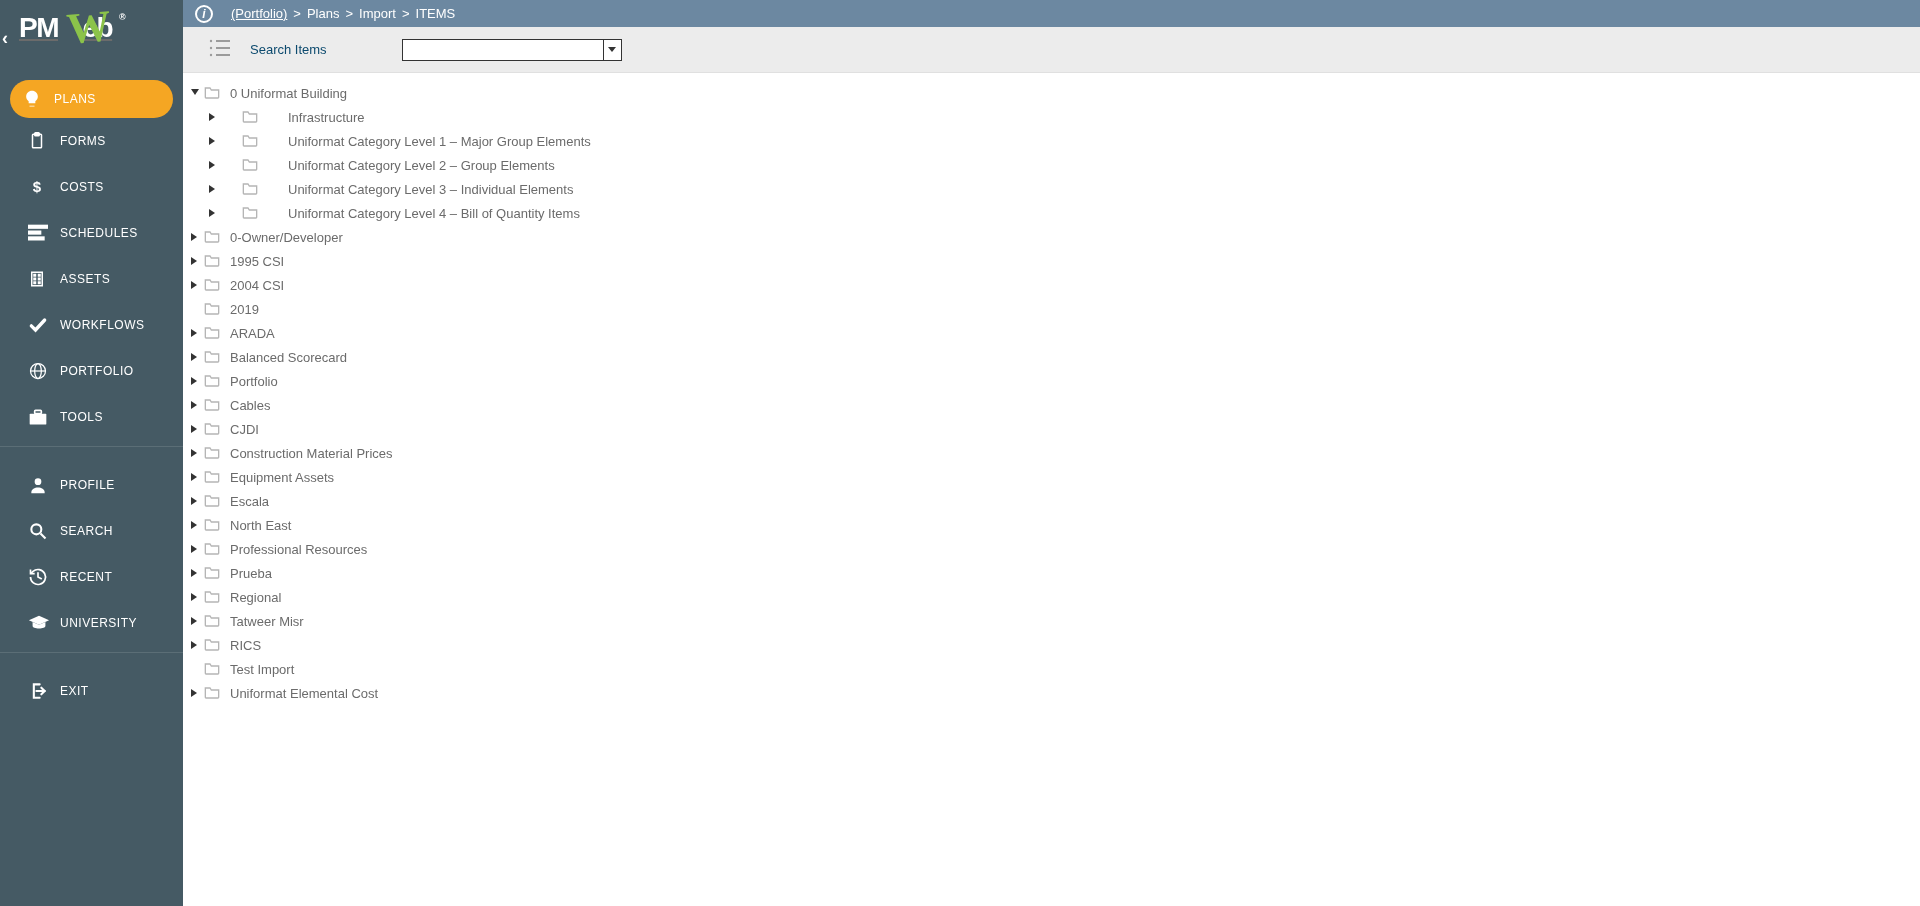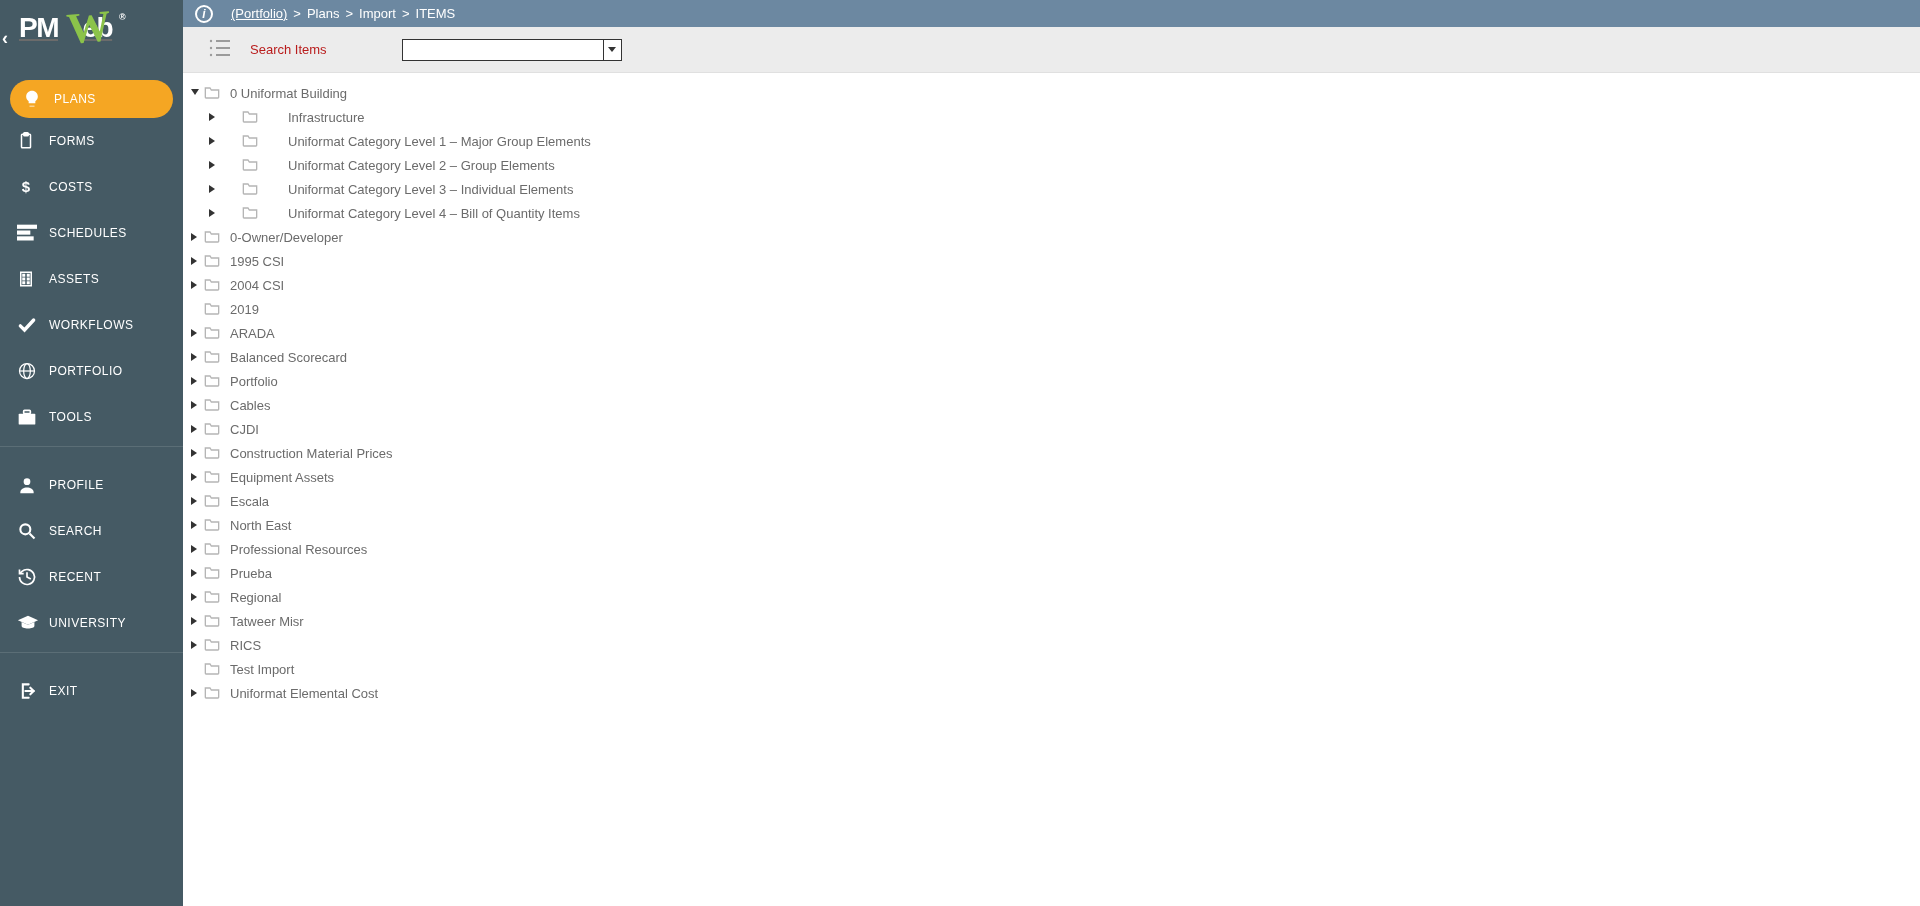--- a/index.html
+++ b/index.html
@@ -64,21 +64,21 @@
     font-size:9px;
     position:absolute;
     right:-12px;
     top:0;
   }
   .nav-group { padding-top:25px; }
   .nav-item {
     display:flex;
     align-items:center;
     height:46px;
-    padding-left:17px;
+    padding-left:28px;
     color:#ffffff;
     font-size:12px;
     letter-spacing:0.5px;
     cursor:pointer;
   }
   .nav-item.active {
     background:#f5a623;
     border-radius:23px;
     margin:0 10px 0 10px;
     padding-left:12px;
@@ -119,21 +119,21 @@
   
   .searchbar {
     background:#ececec;
     height:46px;
     display:flex;
     align-items:center;
     padding-left:25px;
     border-bottom:1px solid #e0e0e0;
   }
   .list-icon { margin-right:20px; }
-  .search-label { color:#b91c1c; margin-right:75px; }
+  .search-label { color:#0c4a6e; margin-right:75px; }
   .combo {
     display:flex;
     height:22px;
     border:1px solid #333;
   }
   .combo input {
     width:200px;
     border:none;
     outline:none;
     padding:0 4px;

